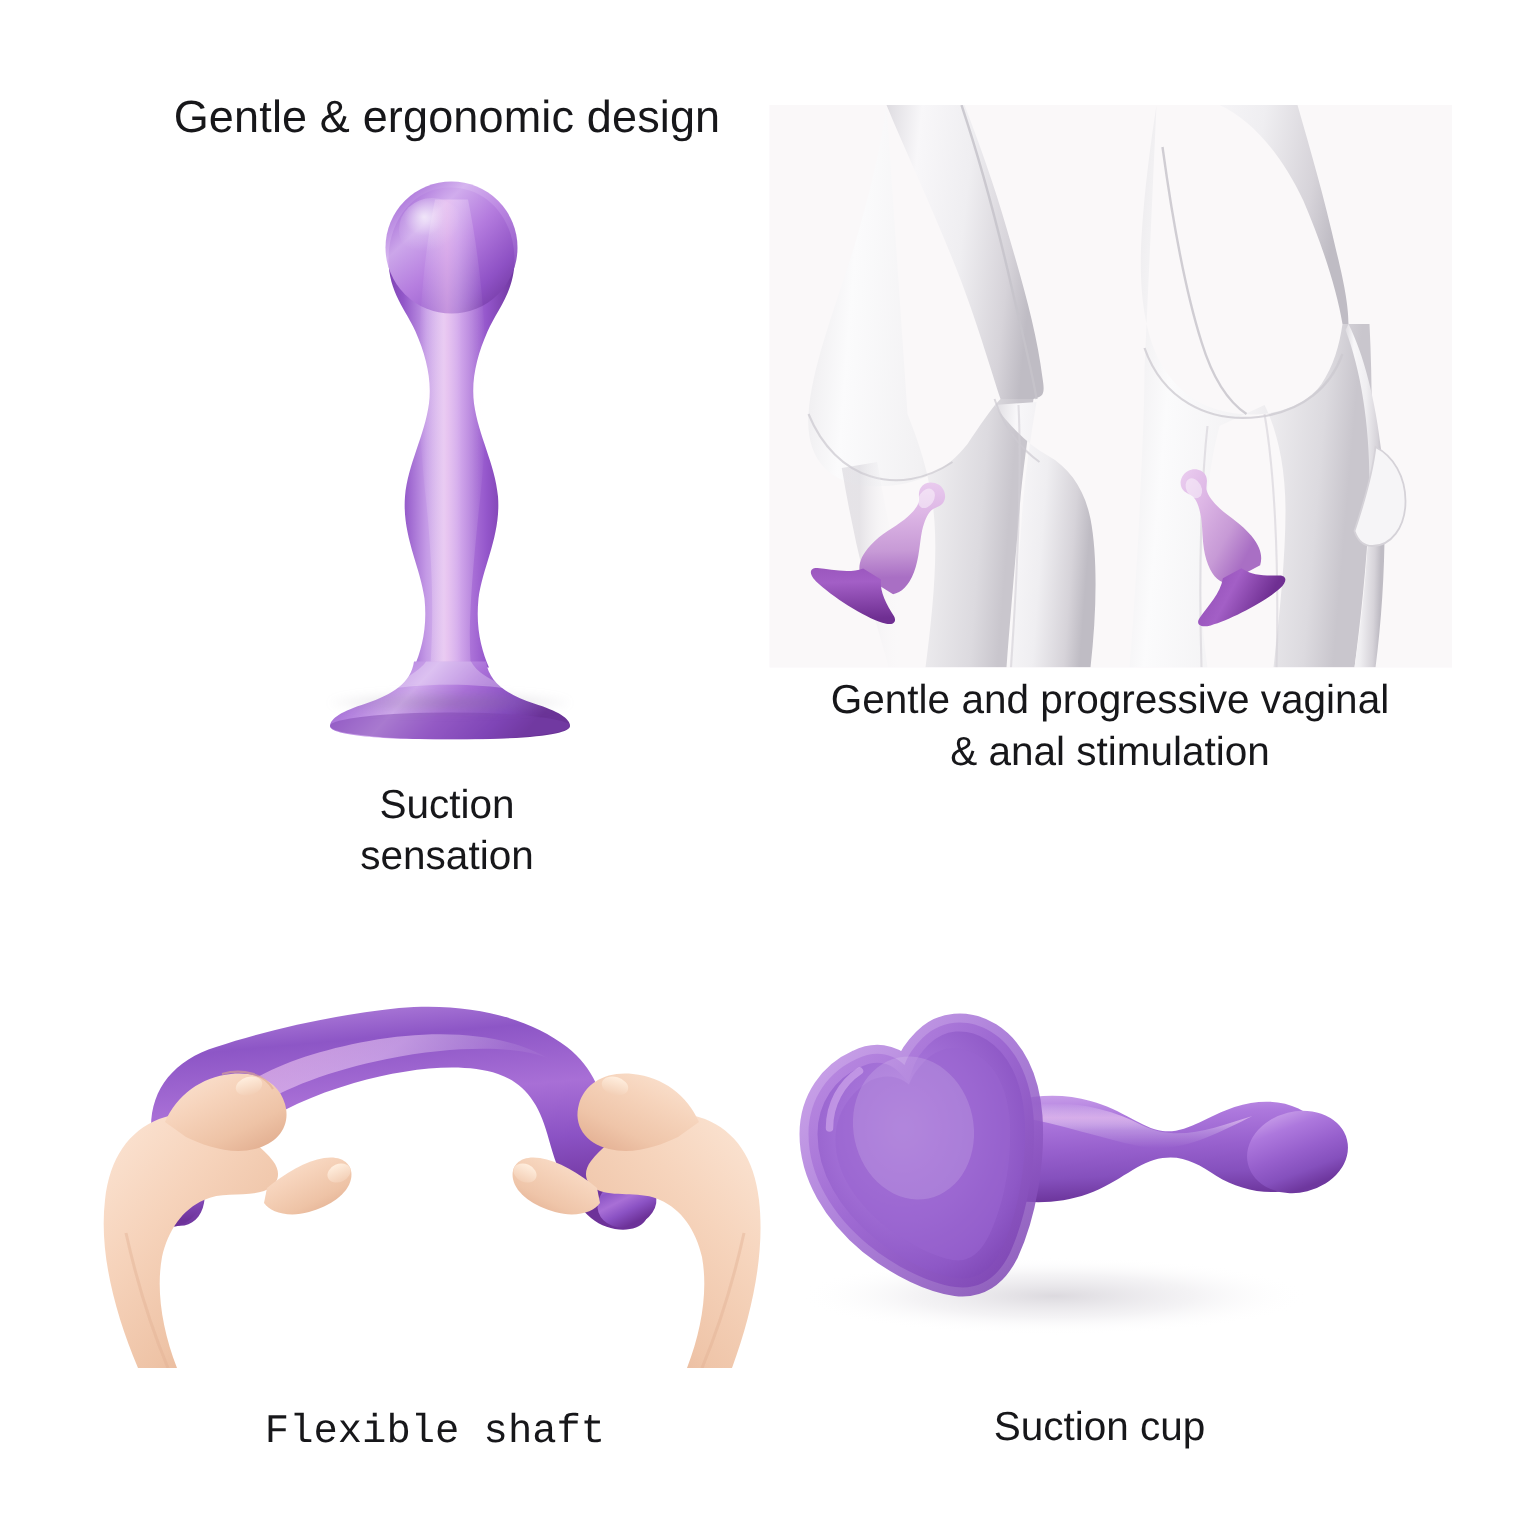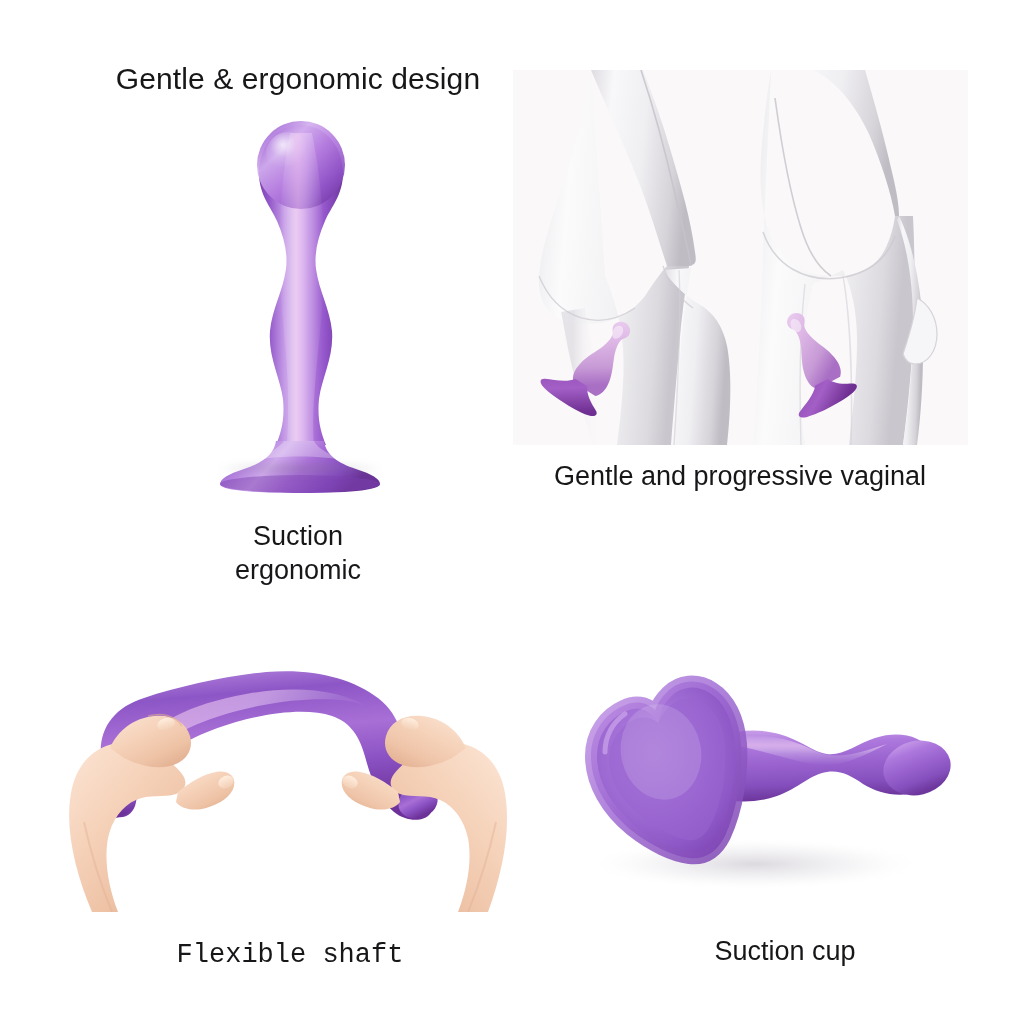--- a/index.html
+++ b/index.html
@@ -79,25 +79,25 @@
     background: #faf8f9;
     overflow: hidden;
     margin-top: 8px;
   }
 
   
   #q3 { left: 30px; top: 612px; width: 520px; }
   #q3 .stage { width: 500px; height: 300px; }
 
   
-  #q4 { left: 550px; top: 640px; width: 470px; }
+  #q4 { left: 498px; top: 640px; width: 470px; }
   #q4 .stage { width: 440px; height: 270px; }
 
   .cap-top-1 { margin-top: 26px; }
-  .cap-top-2 { margin-top: 14px; }
+  .cap-top-2 { margin-top: 4px; }
   .cap-top-3 { margin-top: 26px; font-family: Liberation Mono, monospace; }
   .cap-top-4 { margin-top: 24px; }
 
   .head-gap { margin-bottom: 6px; }
 
   svg { display: block; }
 </style>
 </head>
 <body>
 
@@ -177,21 +177,21 @@
                  C342,376 334,371 318,366
                  C300,360 288,352 286,338 Z" fill="url(#baseGrad)"></path>
         <ellipse cx="262" cy="381" rx="80" ry="9" fill="#7b41ae" opacity="0.45"></ellipse>
         <path d="M214,358 C232,350 242,344 246,338 L276,338 C280,346 292,352 308,358
                  C288,352 236,352 214,358 Z" fill="#ffffff" opacity="0.28"></path>
       </svg>
     </div>
 
     <div class="panel-caption cap-top-1">
       <div>Suction</div>
-      <div>ergonomic</div>
+      <div>sensation</div>
     </div>
   </div>
 
   <div class="panel" id="q2">
 
 
     <div class="stage">
       <svg width="455" height="375" viewBox="0 0 455 375" aria-hidden="true">
         <defs>
           <linearGradient id="skinA" x1="0" y1="0" x2="1" y2="0.2">
@@ -340,20 +340,21 @@
                      C-12,99 14,99 26,96 C34,94 34,90 30,88
                      C22,84 14,80 10,72 Z" fill="url(#toyDark)"></path>
             <ellipse cx="7" cy="10" rx="5" ry="7" fill="#ffffff" opacity="0.45"></ellipse>
           </g>
         </g>
       </svg>
     </div>
 
     <div class="panel-caption cap-top-2">
       <div>Gentle and progressive vaginal</div>
+      <div>&amp; anal stimulation</div>
     </div>
   </div>
 
   <div class="panel" id="q3">
     <div class="stage">
       <svg width="500" height="300" viewBox="0 0 500 300" aria-hidden="true">
         <defs>
           <linearGradient id="flexGrad" x1="0" y1="0" x2="0.2" y2="1">
             <stop offset="0%" stop-color="#b98ae0"></stop>
             <stop offset="22%" stop-color="#8d56c6"></stop>

